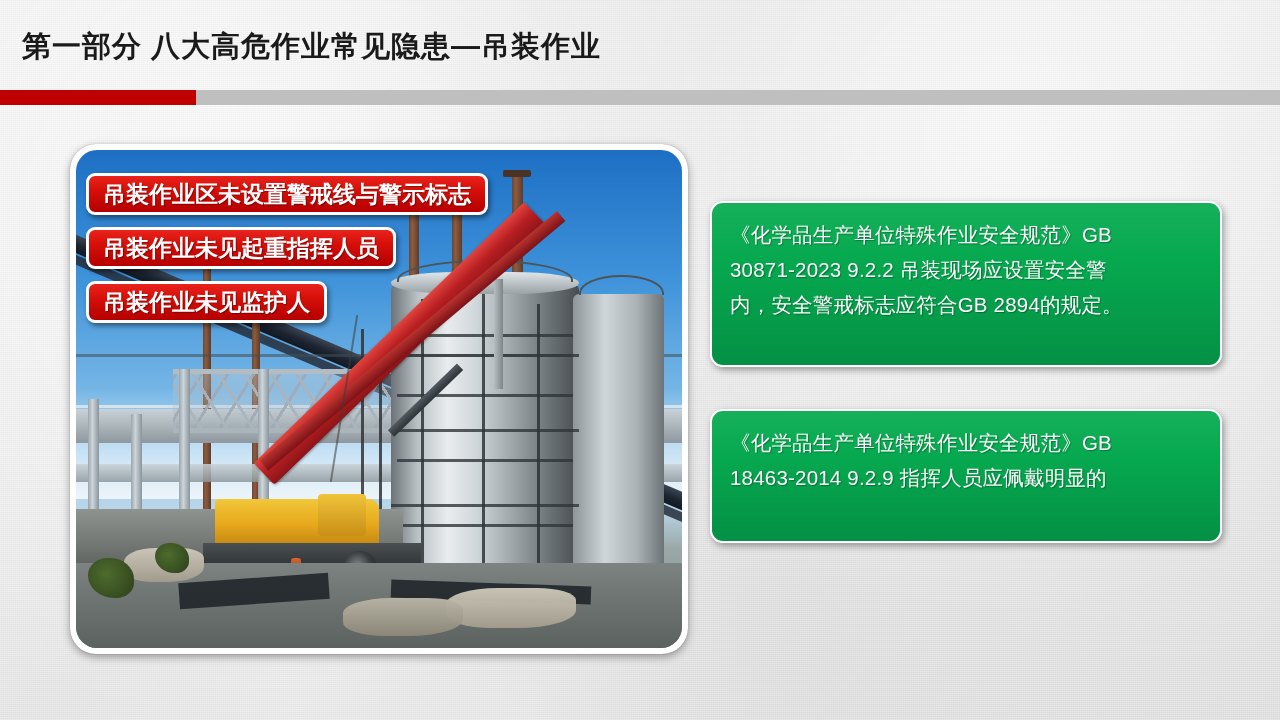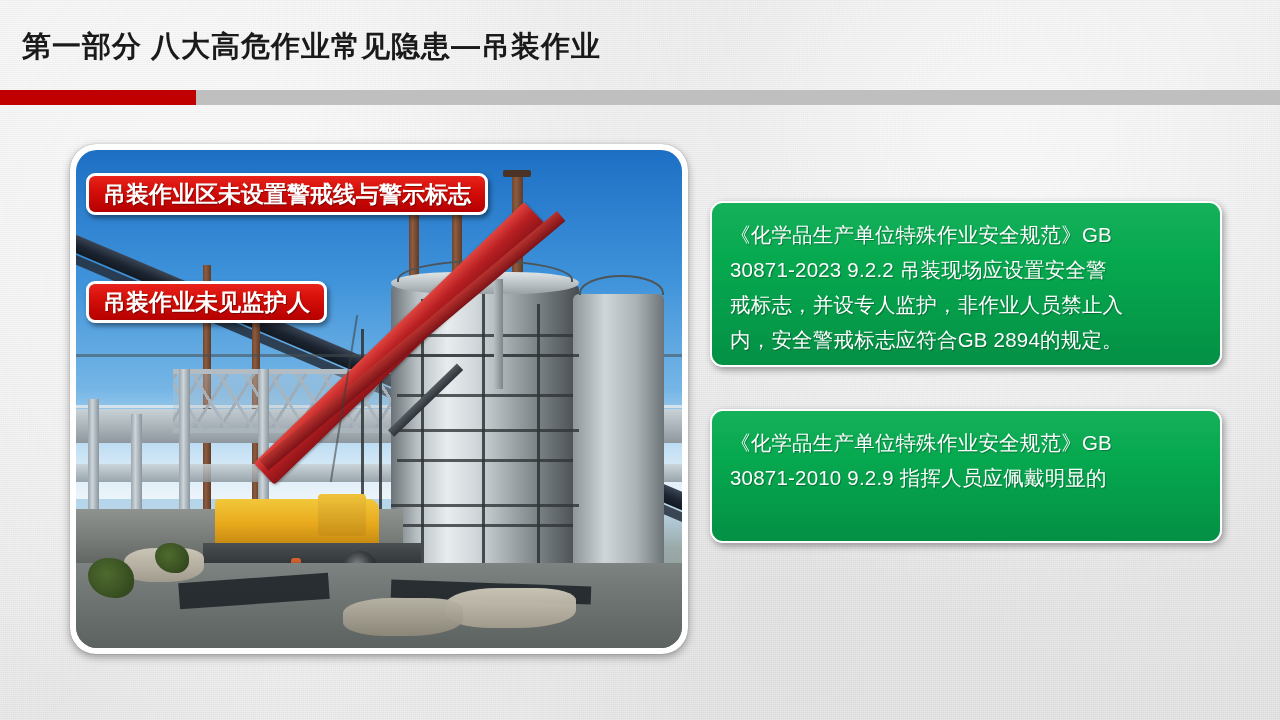--- a/index.html
+++ b/index.html
@@ -435,28 +435,30 @@
       <div class="rubble" style="left:44%; top:90%; width:120px; height:38px; background:linear-gradient(180deg,#b9b4a6,#8d8879);"></div>
       <div class="shrub" style="left:2%; top:82%; width:46px; height:40px;"></div>
       <div class="shrub" style="left:13%; top:79%; width:34px; height:30px;"></div>
 
     </div>
   </div>
 
   <div class="redbox" id="redbox-0">
     <span>吊装作业区未设置警戒线与警示标志</span>
   </div>
+  <div class="redbox" id="redbox-1">
+    <span>吊装作业未见起重指挥人员</span>
+  </div>
   <div class="redbox" id="redbox-2">
     <span>吊装作业未见监护人</span>
   </div>
 
   <div class="greenbox" id="greenbox-0">
     <p>《化学品生产单位特殊作业安全规范》GB</p>
     <p>30871-2023  9.2.2 吊装现场应设置安全警</p>
-    <p>戒标志，并设专人监护，非作业人员禁止入</p>
     <p>内，安全警戒标志应符合GB 2894的规定。</p>
   </div>
   <div class="greenbox" id="greenbox-1">
     <p>《化学品生产单位特殊作业安全规范》GB</p>
-    <p>30871-2010  9.2.9 指挥人员应佩戴明显的</p>
+    <p>18463-2014  9.2.9 指挥人员应佩戴明显的</p>
   </div>
 
 </div>
 
 </body></html>

